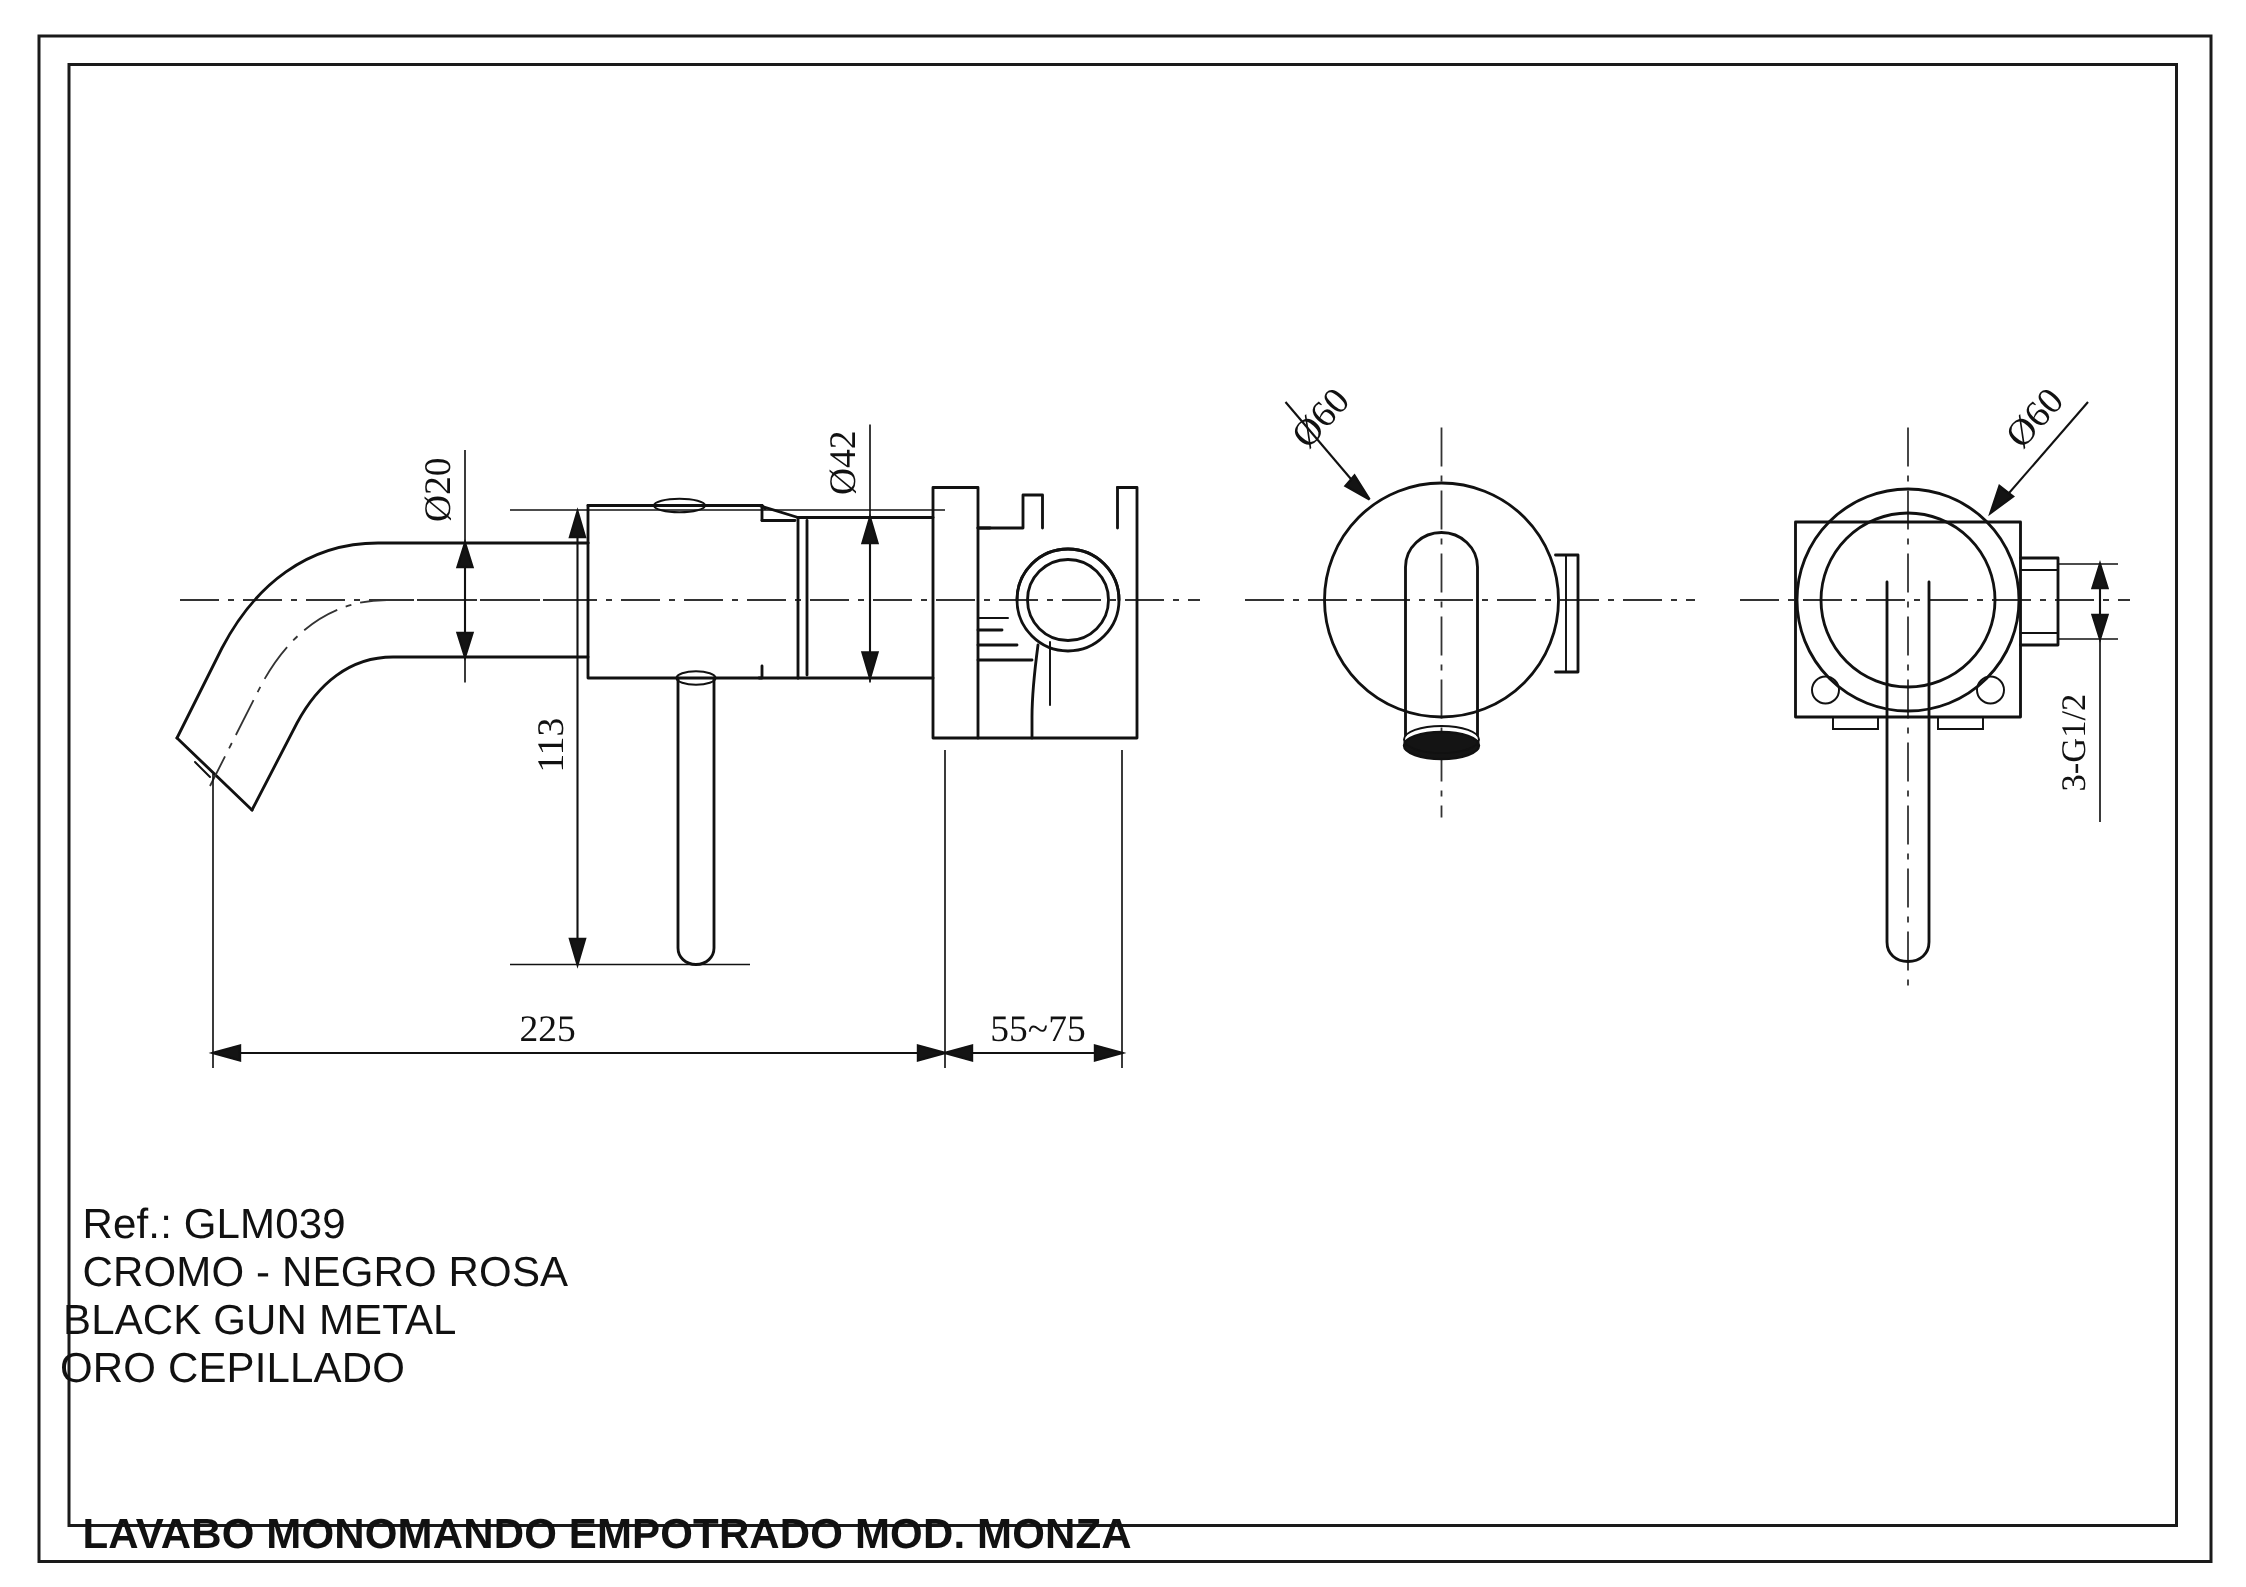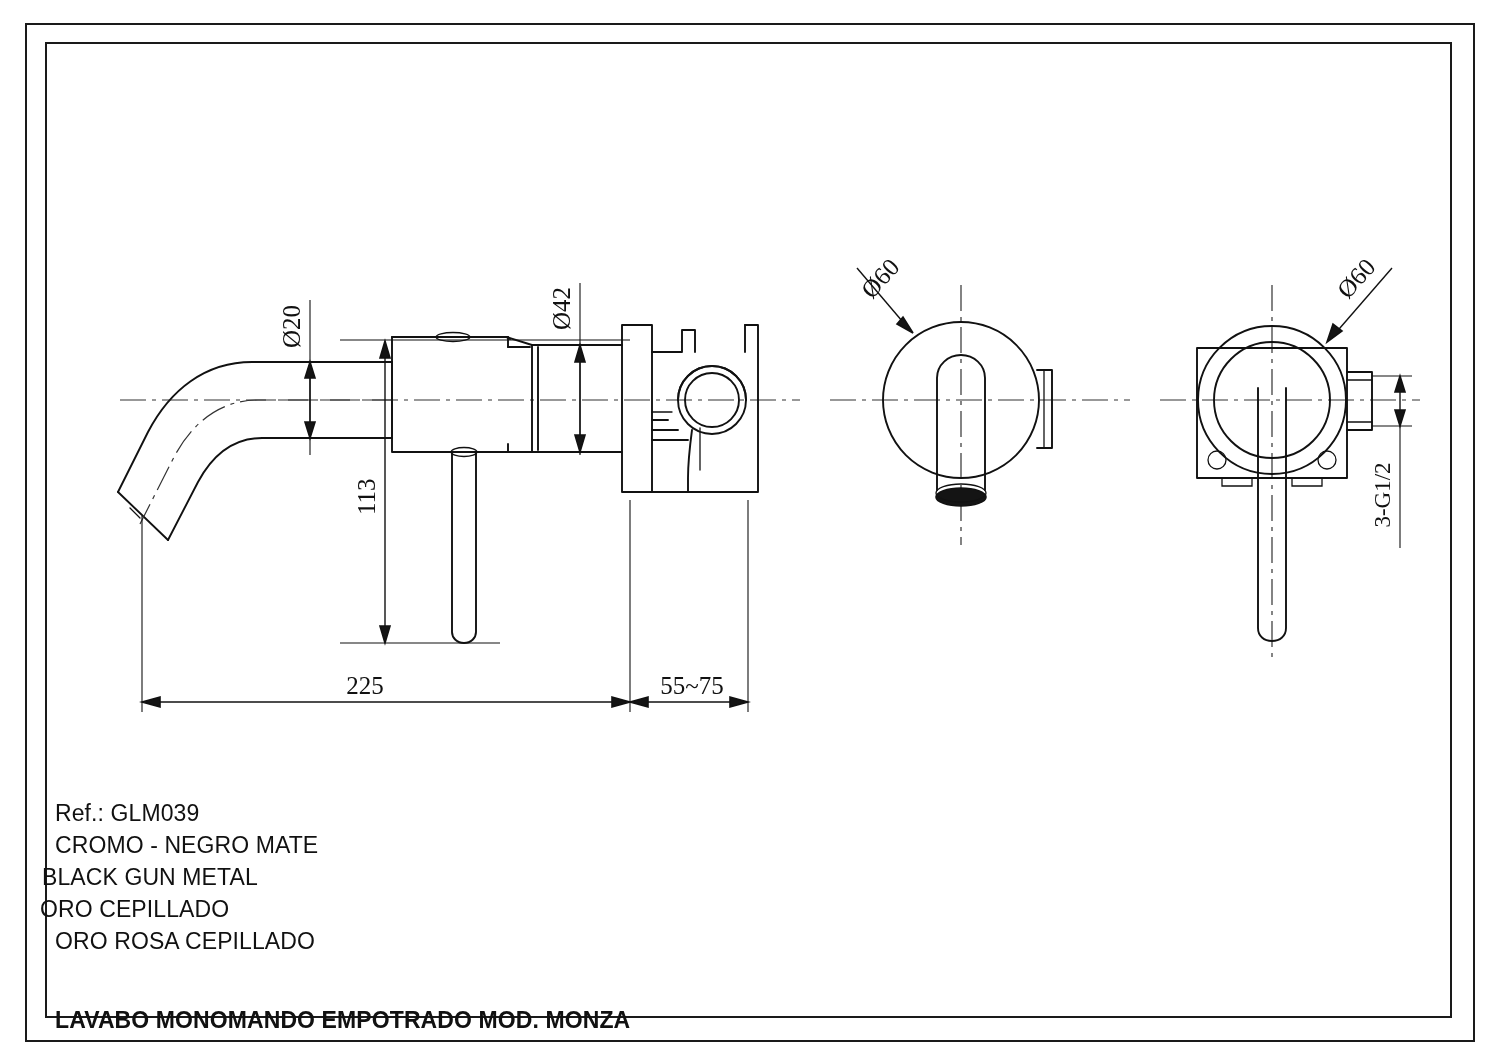--- a/index.html
+++ b/index.html
@@ -13,21 +13,21 @@
   svg.dwg{position:absolute;left:0;top:0;width:1497px;height:1058px;}
   .ln{fill:none;stroke:#111;stroke-width:1.9;stroke-linecap:round;stroke-linejoin:round;}
   .ln-thin{fill:none;stroke:#111;stroke-width:1.3;stroke-linecap:round;}
   .ctr{fill:none;stroke:#333;stroke-width:1.2;stroke-dasharray:26 6 4 6;}
   .ext{fill:none;stroke:#111;stroke-width:1.1;}
   .dim{fill:none;stroke:#111;stroke-width:1.4;}
   .fillblk{fill:#141414;stroke:#111;stroke-width:1.6;}
   .dimtxt{font-family:"Liberation Serif", serif;font-size:25px;fill:#111;}
   .dimtxt-s{font-family:"Liberation Serif", serif;font-size:23px;fill:#111;}
   .blocktxt{position:absolute;font-family:"Liberation Sans", sans-serif;
-       font-size:23px;color:#111;white-space:nowrap;letter-spacing:.1px;}
+       font-size:28px;color:#111;white-space:nowrap;letter-spacing:.1px;}
 </style>
 </head>
 <body>
 
 <div id="sheet">
 
   <div class="frame-outer"></div>
   <div class="frame-inner"></div>
 
   <svg class="dwg" viewBox="0 0 1497 1058">
@@ -177,19 +177,18 @@
       <line class="ext" x1="1400" y1="426" x2="1400" y2="548"></line>
       <line class="dim" x1="1400" y1="382" x2="1400" y2="420"></line>
       <path class="fillblk" d="M 1400,376 L 1395,392 L 1405,392 Z"></path>
       <path class="fillblk" d="M 1400,426 L 1395,410 L 1405,410 Z"></path>
       <text class="dimtxt-s" x="1390" y="495" transform="rotate(-90 1390 495)" text-anchor="middle">3-G1/2</text>
     </g>
 
   </svg>
 
   <div class="blocktxt" style="left:55px;top:800px;">Ref.: GLM039</div>
-  <div class="blocktxt" style="left:55px;top:832px;">CROMO - NEGRO MATE</div>
+  <div class="blocktxt" style="left:55px;top:832px;">CROMO - NEGRO ROSA</div>
   <div class="blocktxt" style="left:42px;top:864px;">BLACK GUN METAL</div>
   <div class="blocktxt" style="left:40px;top:896px;">ORO CEPILLADO</div>
-  <div class="blocktxt" style="left:55px;top:928px;">ORO ROSA CEPILLADO</div>
   <div class="blocktxt" style="left:55px;top:1007px;font-weight:bold;">LAVABO MONOMANDO EMPOTRADO MOD. MONZA</div>
 
 </div>
 
 </body></html>

